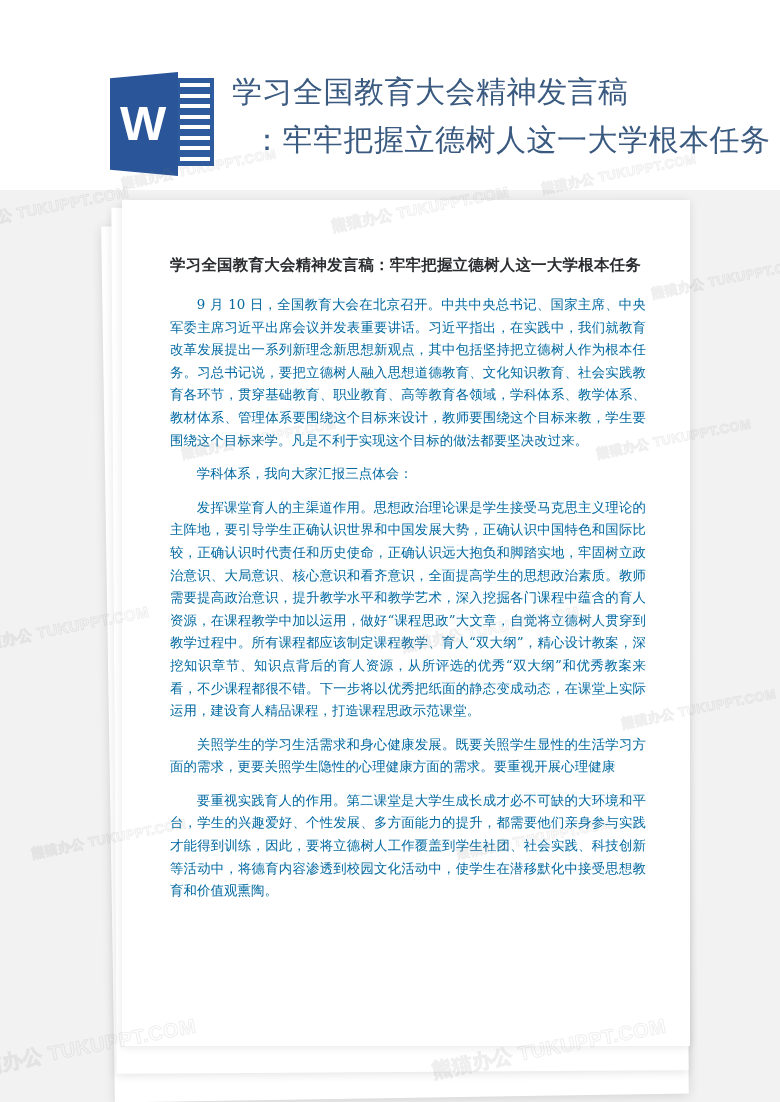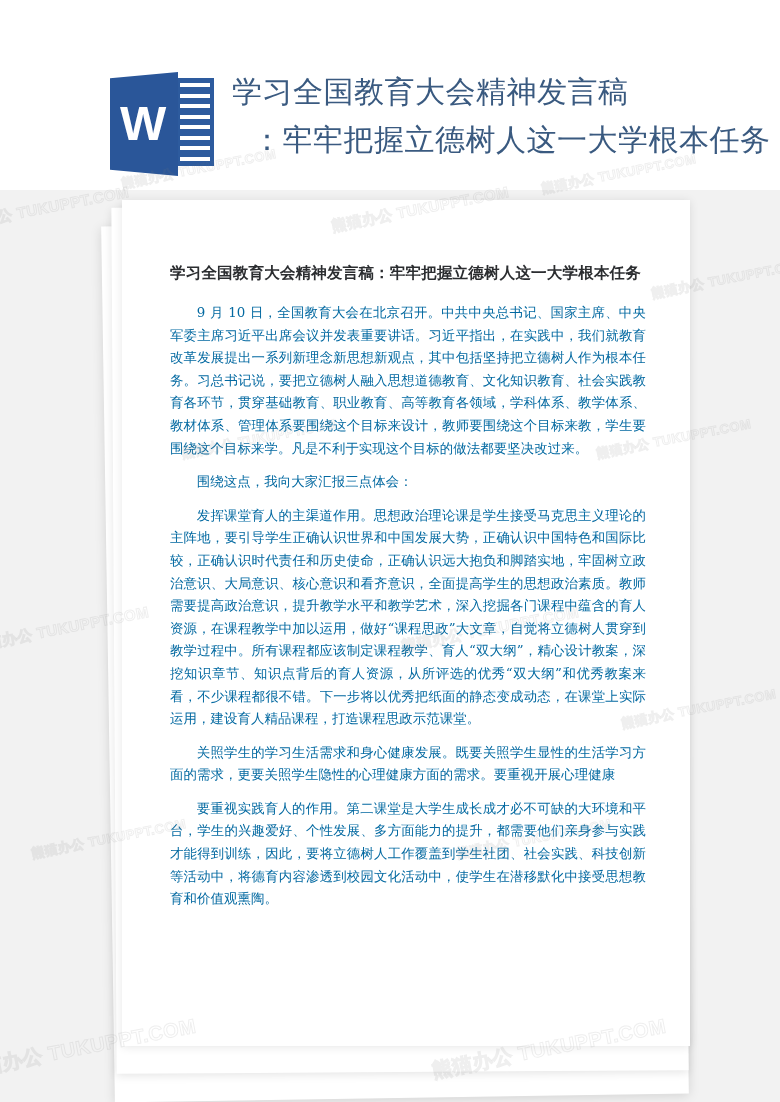--- a/index.html
+++ b/index.html
@@ -161,21 +161,21 @@
     padding: 52px 44px 0 48px;
     box-sizing: border-box;
     color: #35373a;
     font-family: "DejaVu Serif", "Liberation Serif", serif;
   }
   #doc-title {
     font-size: 15.5px;
     line-height: 26px;
     font-weight: 700;
     color: #2b2d30;
-    margin: 8px 0 16px 0;
+    margin: 0 0 16px 0;
     letter-spacing: 0.2px;
   }
   .para {
     font-size: 13.4px;
     line-height: 22.6px;
     margin: 0 0 11px 0;
     text-align: justify;
     text-justify: inter-ideograph;
     text-indent: 2em;
     color: #0369a1;
@@ -212,21 +212,21 @@
 
 <div id="page-stack">
 
   <div class="sheet" id="sheet-back"></div>
   <div class="sheet" id="sheet-mid"></div>
 
   <div class="sheet" id="sheet-front">
     <div id="doc-body">
       <div id="doc-title">学习全国教育大会精神发言稿：牢牢把握立德树人这一大学根本任务</div>
       <p class="para">9 月 10 日，全国教育大会在北京召开。中共中央总书记、国家主席、中央军委主席习近平出席会议并发表重要讲话。习近平指出，在实践中，我们就教育改革发展提出一系列新理念新思想新观点，其中包括坚持把立德树人作为根本任务。习总书记说，要把立德树人融入思想道德教育、文化知识教育、社会实践教育各环节，贯穿基础教育、职业教育、高等教育各领域，学科体系、教学体系、教材体系、管理体系要围绕这个目标来设计，教师要围绕这个目标来教，学生要围绕这个目标来学。凡是不利于实现这个目标的做法都要坚决改过来。</p>
-      <p class="para">围绕这点，我向大家汇报三点体会：</p>
+      <p class="para">学科体系，我向大家汇报三点体会：</p>
       <p class="para">发挥课堂育人的主渠道作用。思想政治理论课是学生接受马克思主义理论的主阵地，要引导学生正确认识世界和中国发展大势，正确认识中国特色和国际比较，正确认识时代责任和历史使命，正确认识远大抱负和脚踏实地，牢固树立政治意识、大局意识、核心意识和看齐意识，全面提高学生的思想政治素质。教师需要提高政治意识，提升教学水平和教学艺术，深入挖掘各门课程中蕴含的育人资源，在课程教学中加以运用，做好“课程思政”大文章，自觉将立德树人贯穿到教学过程中。所有课程都应该制定课程教学、育人“双大纲”，精心设计教案，深挖知识章节、知识点背后的育人资源，从所评选的优秀“双大纲”和优秀教案来看，不少课程都很不错。下一步将以优秀把纸面的静态变成动态，在课堂上实际运用，建设育人精品课程，打造课程思政示范课堂。</p>
       <p class="para">关照学生的学习生活需求和身心健康发展。既要关照学生显性的生活学习方面的需求，更要关照学生隐性的心理健康方面的需求。要重视开展心理健康</p>
       <p class="para">要重视实践育人的作用。第二课堂是大学生成长成才必不可缺的大环境和平台，学生的兴趣爱好、个性发展、多方面能力的提升，都需要他们亲身参与实践才能得到训练，因此，要将立德树人工作覆盖到学生社团、社会实践、科技创新等活动中，将德育内容渗透到校园文化活动中，使学生在潜移默化中接受思想教育和价值观熏陶。</p>
     </div>
   </div>
 
 </div>
 
 <div id="wm-layer">
     <div class="wm" style="left: -40px; top: 1035px; font-size: 20px;">熊猫办公 TUKUPPT.COM</div>

